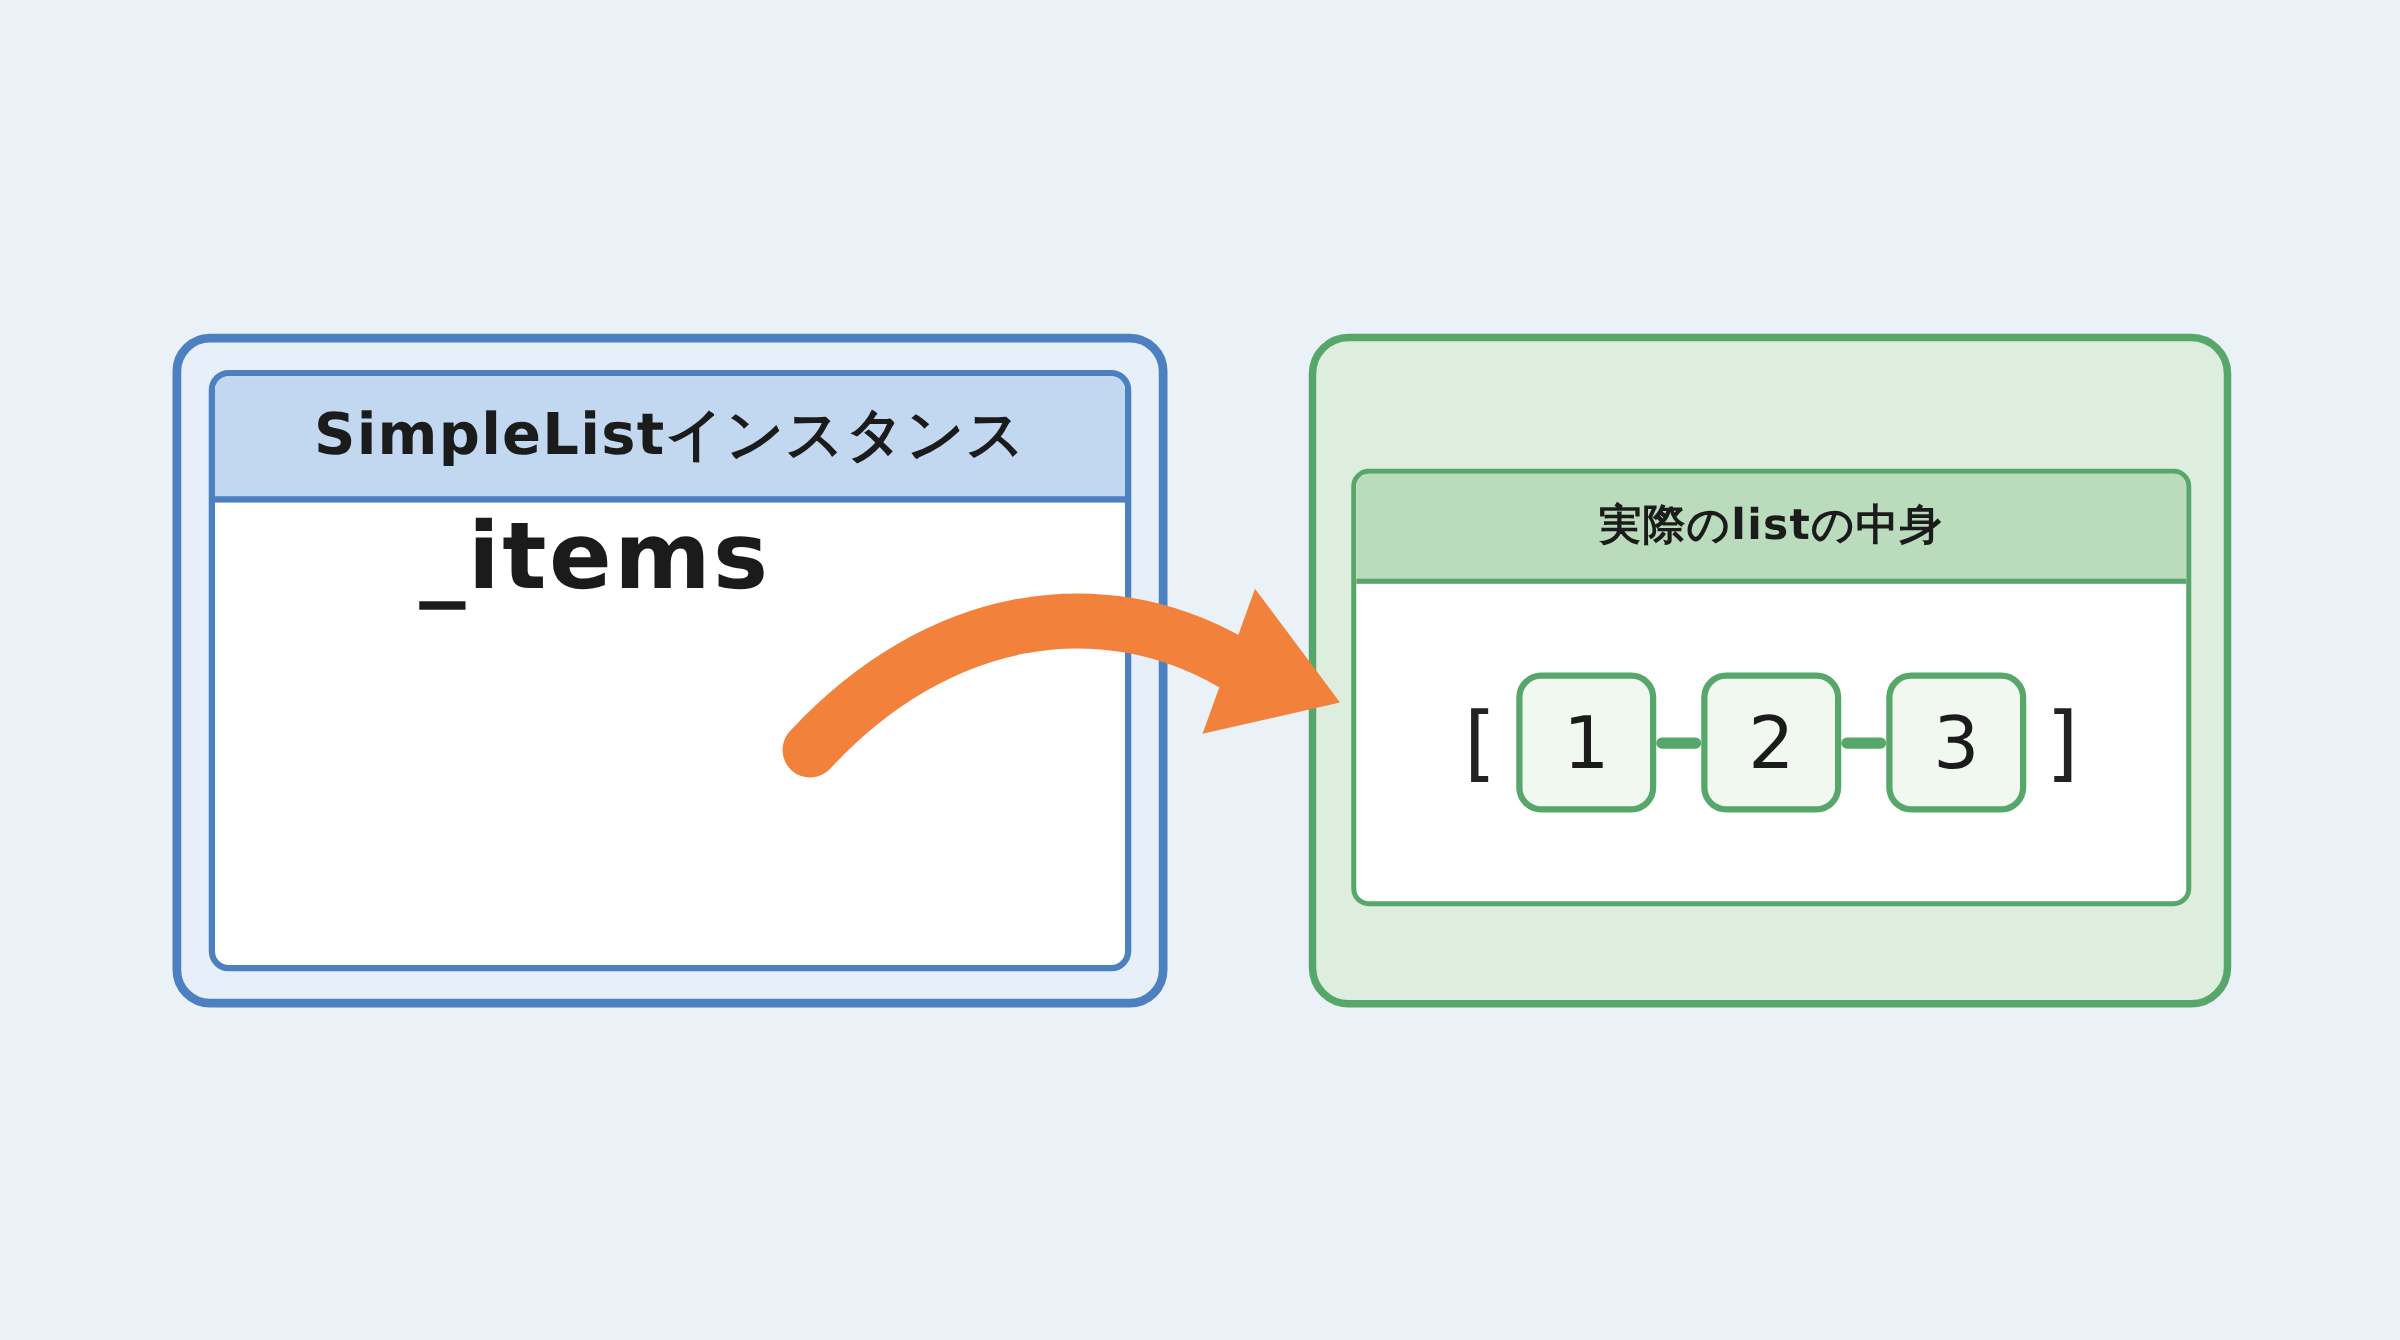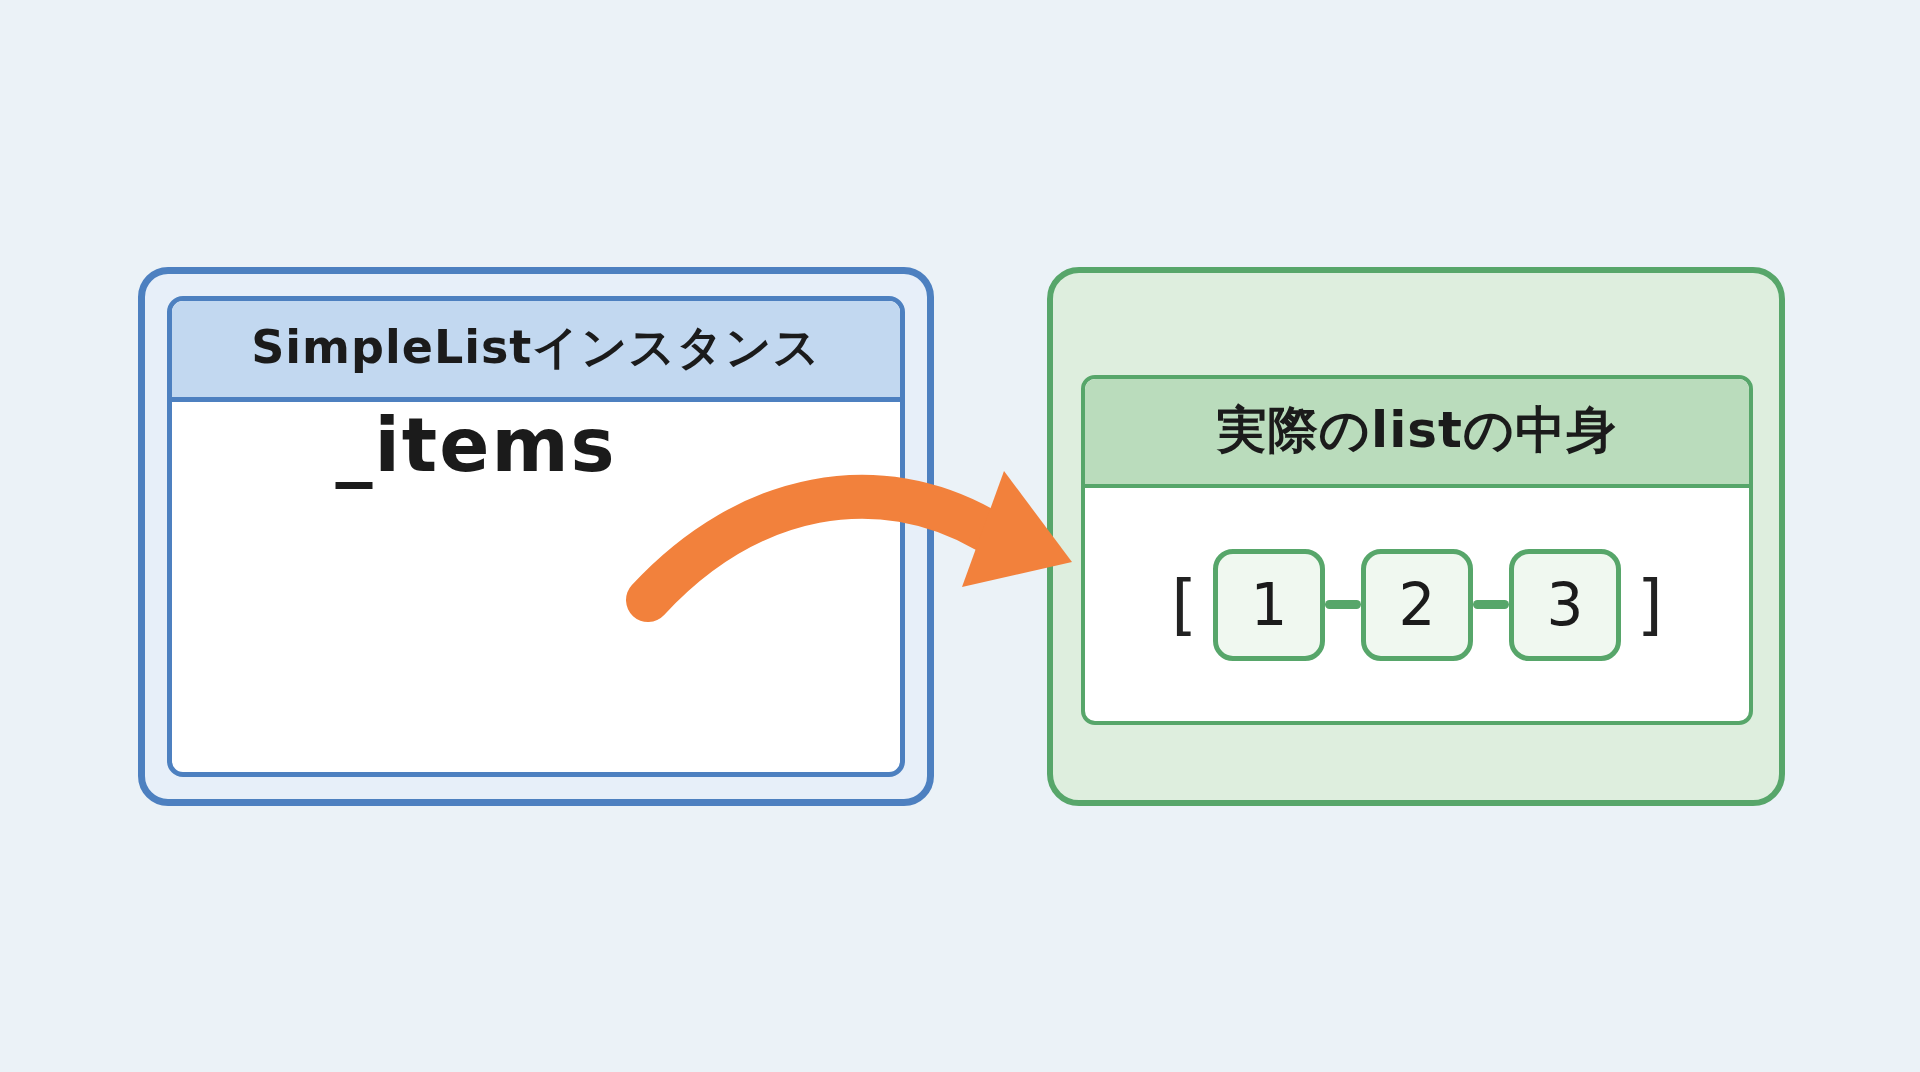--- a/index.html
+++ b/index.html
@@ -63,21 +63,21 @@
   .right-inner{
     position:absolute;left:28px;top:102px;width:672px;height:350px;
     border:4px solid var(--green-border);border-radius:14px;
     background:#ffffff;overflow:hidden;
     display:flex;flex-direction:column;
   }
   .right-header{
     background:var(--green-header);
     border-bottom:4px solid var(--green-border);
     text-align:center;
-    font-size:50px;font-weight:bold;
+    font-size:34px;font-weight:bold;
     padding:18px 0 20px 0;
     letter-spacing:1px;
   }
   .right-body{
     flex:1;display:flex;align-items:center;justify-content:center;
   }
   .bracket{
     font-size:66px;color:#222222;
     margin:0 16px;
     font-weight:normal;

